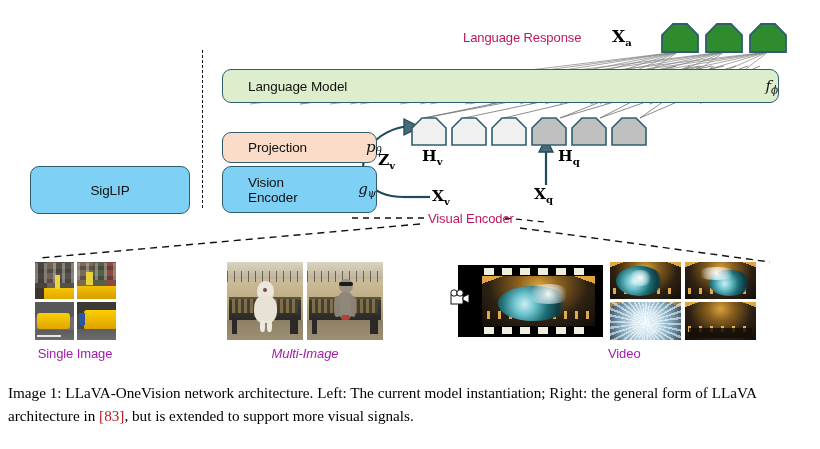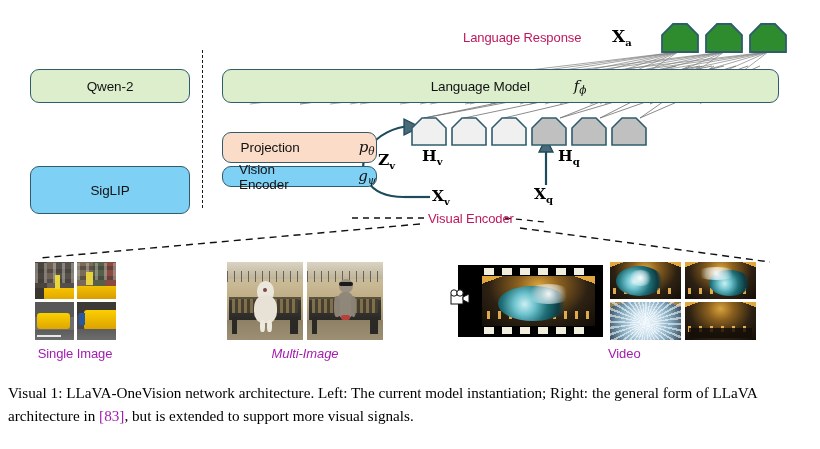--- a/index.html
+++ b/index.html
@@ -12,21 +12,21 @@
   #figure{position:absolute;left:0;top:0;width:820px;height:375px;}
   .abs{position:absolute;}
 
   
   .modbox{
     position:absolute;border:1.3px solid #2f5d6e;border-radius:9px;
     display:flex;align-items:center;box-sizing:border-box;
     font-size:13.5px;letter-spacing:-0.1px;color:#111;
   }
   .modbox.center{justify-content:center;}
-  .modbox.left{justify-content:center;padding-left:16px;gap:37px;}
+  .modbox.left{justify-content:space-between;padding-left:25px;gap:37px;}
   .green{background:#ddeecc;}
   .peach{background:#fadcc8;}
   .blue{background:#7fd0f5;}
 
   .math{font-family:"DejaVu Serif", serif;font-style:italic;font-size:15px;}
   .math .sub{font-size:10.5px;vertical-align:-0.28em;font-style:italic;}
 
   
   .divider{
     position:absolute;border-left:1.6px dashed #1a1a1a;
@@ -109,21 +109,21 @@
 
   
   .tok{position:absolute;}
 
   
   #caption{
     position:absolute;left:8px;top:382px;width:804px;
     font-family:"Liberation Serif", serif;font-size:15.2px;line-height:1.5;
     color:#000;text-align:left;
   }
-  #caption .cite{color:#a21caf;}
+  #caption .cite{color:#b91c1c;}
   svg{display:block;}
 </style>
 </head>
 <body>
 
 <div id="figure">
 
   <svg class="abs" style="left:0;top:0;" width="820" height="375">
 
     <g stroke="#7a7a7a" stroke-width="0.7" fill="none" opacity="0.95">
@@ -179,44 +179,41 @@
     </g>
 
     <g stroke="#111" stroke-width="1.4" fill="none" stroke-dasharray="7,5">
       <line x1="420" y1="224" x2="40" y2="258"></line>
       <line x1="520" y1="228" x2="770" y2="262"></line>
     </g>
   </svg>
 
   <div class="divider" style="left:202px;top:50px;height:158px;"></div>
 
-  <div class="modbox center green" style="left:30px;top:69px;width:160px;height:34px;">
-    <span>Qwen-2</span>
-  </div>
 
 
   <div class="modbox center blue" style="left:30px;top:166px;width:160px;height:48px;">
     <span>SigLIP</span>
   </div>
 
   <div class="modbox left green" style="left:222px;top:69px;width:557px;height:34px;">
     <span>Language Model</span>
     <span class="math" style="margin-left:7px;">
       <span>f</span><span class="sub">ϕ</span>
     </span>
   </div>
 
   <div class="modbox left peach" style="left:222px;top:132px;width:155px;height:31px;">
     <span>Projection</span>
     <span class="math" style="margin-left:22px;">
       <span>p</span><span class="sub">θ</span>
     </span>
   </div>
 
-  <div class="modbox left blue" style="left:222px;top:166px;width:155px;height:21px;">
+  <div class="modbox left blue" style="left:222px;top:166px;width:155px;height:47px;">
     <span>Vision Encoder</span>
     <span class="math" style="margin-left:6px;">
       <span>g</span><span class="sub">ψ</span>
     </span>
   </div>
 
   <svg class="tok" style="left:410px;top:116px;" width="120" height="30">
     <g stroke="#2f5d6e" stroke-width="1.6" fill="#f0f0f0">
       <path d="M2,29 L2,12 L12,2 L26,2 L36,12 L36,29 Z"></path>
       <path d="M42,29 L42,12 L52,2 L66,2 L76,12 L76,29 Z"></path>
@@ -390,14 +387,14 @@
       <div class="hall-ceil"></div>
       <div class="hall-lights" style="bottom:20%;"></div>
       <div class="abs" style="left:6%;right:6%;bottom:6%;height:26%;background:rgba(20,14,8,.85);"></div>
     </div>
   </div>
   <div class="pcap" style="left:608px;top:346px;width:90px;text-align:left;">Video</div>
 
 </div>
 
 <div id="caption">
-  <span>Visual 1: </span><span>LLaVA-OneVision network architecture. Left: The current model instantiation; Right: the general form of LLaVA architecture in </span><span class="cite">[83]</span><span>, but is extended to support more visual signals.</span>
+  <span>Image 1: </span><span>LLaVA-OneVision network architecture. Left: The current model instantiation; Right: the general form of LLaVA architecture in </span><span class="cite">[83]</span><span>, but is extended to support more visual signals.</span>
 </div>
 
 </body></html>

